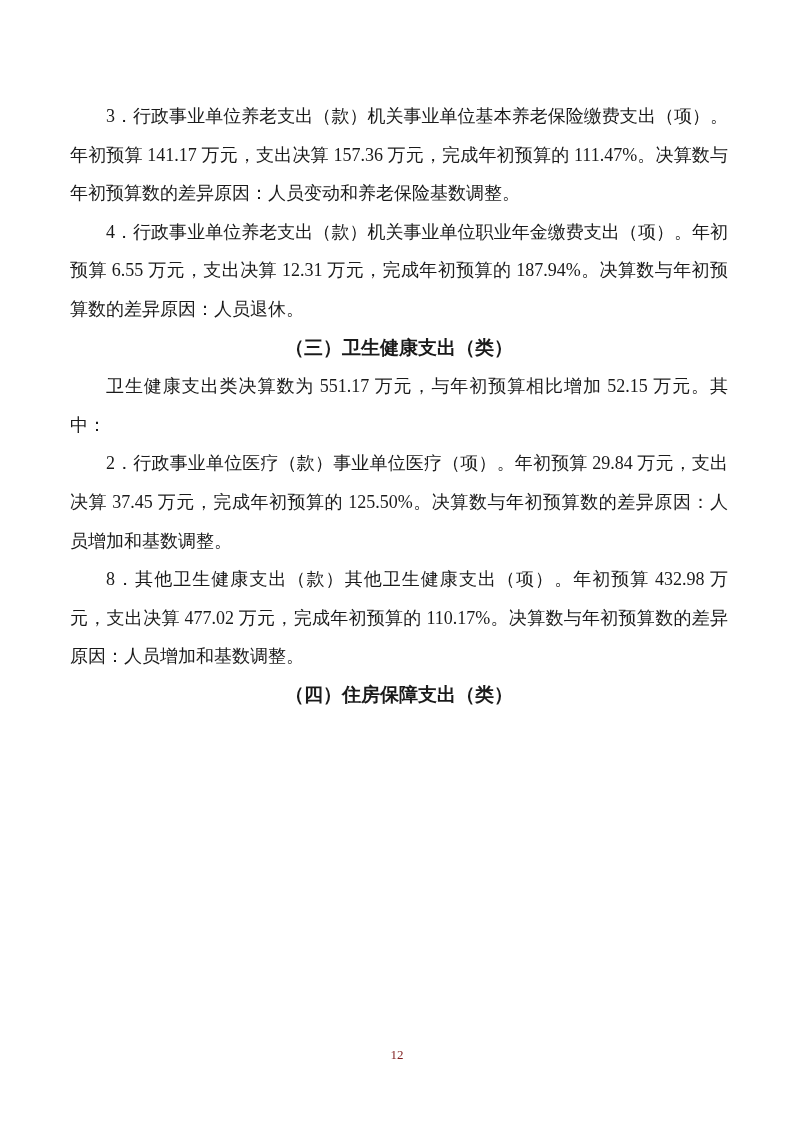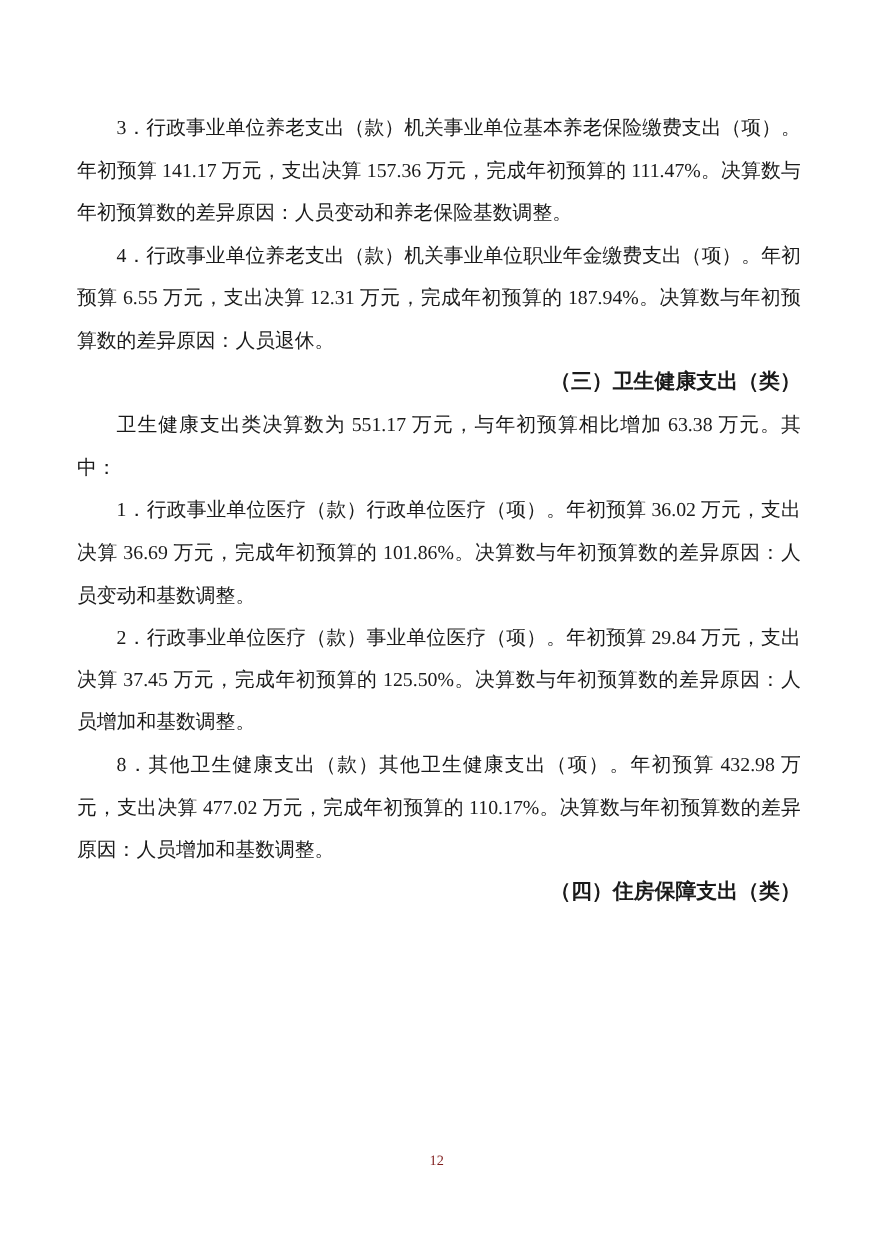--- a/index.html
+++ b/index.html
@@ -30,41 +30,40 @@
     text-justify: inter-ideograph;
     text-indent: 2em;
   }
   .heading {
     margin: 0;
     font-size: 19px;
     line-height: 38.6px;
     font-weight: bold;
     font-family: "Liberation Sans", "DejaVu Sans", sans-serif;
     text-indent: 0;
-    text-align: right;
+    text-align: center;
   }
   .page-number {
     position: absolute;
     bottom: 60px;
     left: 0;
     width: 100%;
     text-align: center;
     font-size: 13px;
     font-family: "Liberation Serif", "DejaVu Serif", serif;
     color: #7f1d1d;
   }
 </style>
 </head>
 <body>
 
 <div class="page">
   <div class="content" id="document-body">
       <div class="para">3．行政事业单位养老支出（款）机关事业单位基本养老保险缴费支出（项）。年初预算 141.17 万元，支出决算 157.36 万元，完成年初预算的 111.47%。决算数与年初预算数的差异原因：人员变动和养老保险基数调整。</div>
       <div class="para">4．行政事业单位养老支出（款）机关事业单位职业年金缴费支出（项）。年初预算 6.55 万元，支出决算 12.31 万元，完成年初预算的 187.94%。决算数与年初预算数的差异原因：人员退休。</div>
       <div class="heading">（三）卫生健康支出（类）</div>
-      <div class="para">卫生健康支出类决算数为 551.17 万元，与年初预算相比增加 63.38 万元。其中：</div>
-      <div class="para">1．行政事业单位医疗（款）行政单位医疗（项）。年初预算 36.02 万元，支出决算 36.69 万元，完成年初预算的 101.86%。决算数与年初预算数的差异原因：人员变动和基数调整。</div>
+      <div class="para">卫生健康支出类决算数为 551.17 万元，与年初预算相比增加 52.15 万元。其中：</div>
       <div class="para">2．行政事业单位医疗（款）事业单位医疗（项）。年初预算 29.84 万元，支出决算 37.45 万元，完成年初预算的 125.50%。决算数与年初预算数的差异原因：人员增加和基数调整。</div>
       <div class="para">8．其他卫生健康支出（款）其他卫生健康支出（项）。年初预算 432.98 万元，支出决算 477.02 万元，完成年初预算的 110.17%。决算数与年初预算数的差异原因：人员增加和基数调整。</div>
       <div class="heading">（四）住房保障支出（类）</div>
     </div>
   <div class="page-number">12</div>
 </div>
 
 </body></html>

